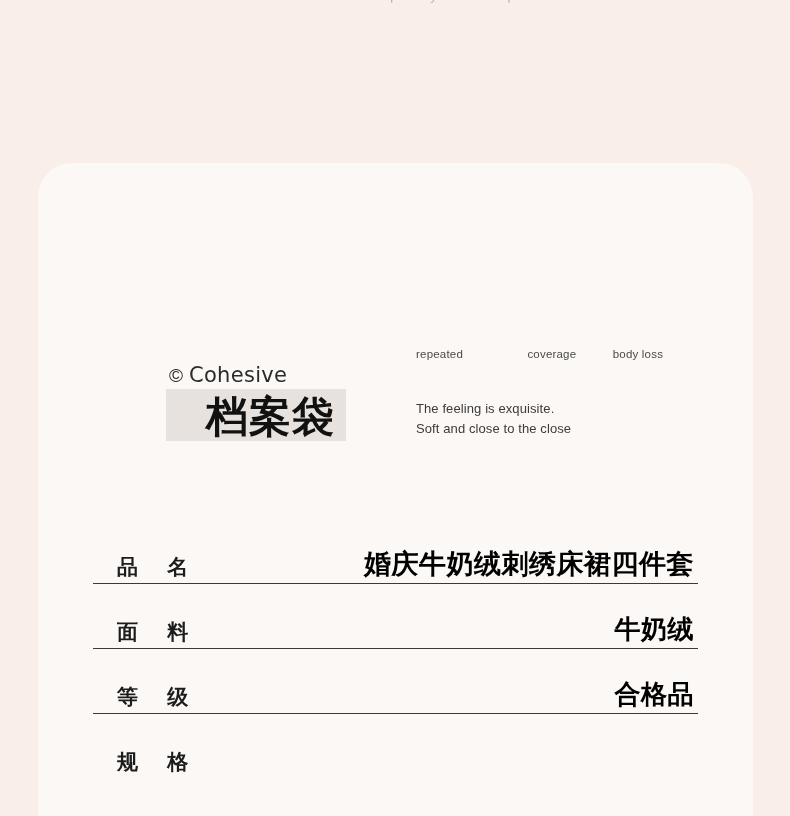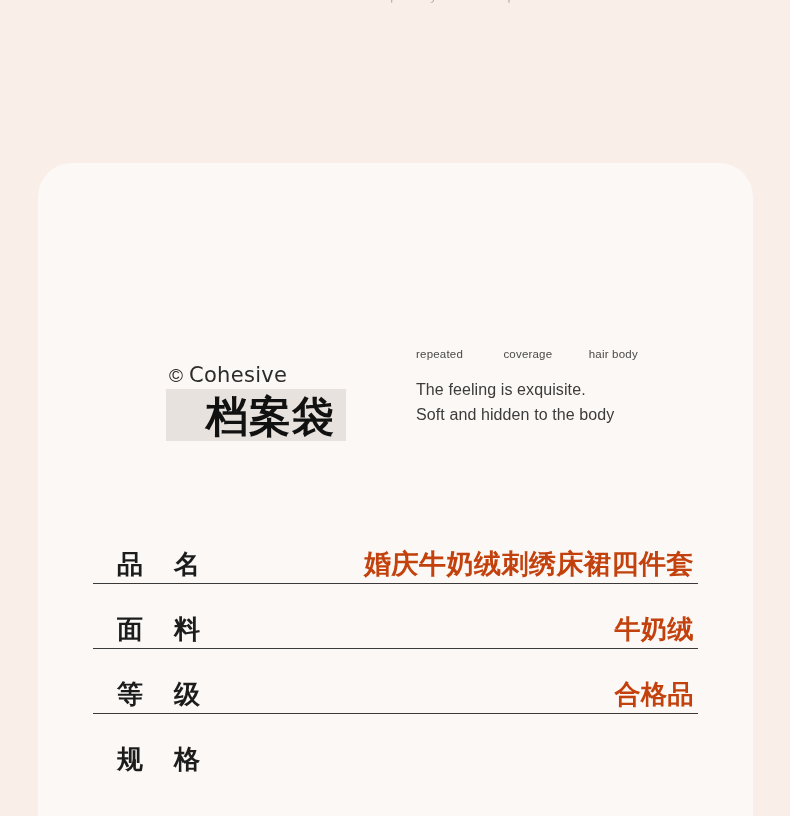--- a/index.html
+++ b/index.html
@@ -130,27 +130,27 @@
     top: 185px;
     width: 300px;
     font-size: 11.5px;
     color: #4a4a4a;
     letter-spacing: 0.2px;
   }
   .en-keywords span {
     display: inline-block;
   }
   .kw-gap-1 { margin-right: 37px; }
-  .kw-gap-2 { margin-right: 33px; }
+  .kw-gap-2 { margin-right: 33px; margin-left: 24px; }
 
   .en-lines {
     position: absolute;
     left: 378px;
-    top: 215px;
-    font-size: 16px;
+    top: 236px;
+    font-size: 13px;
     line-height: 1.55;
     color: #3b3b3b;
     letter-spacing: 0.1px;
   }
 
   
   .spec-table {
     position: absolute;
     left: 55px;
     top: 356px;
@@ -161,33 +161,33 @@
     align-items: flex-end;
     justify-content: space-between;
     height: 60px;
     border-bottom: 1.6px solid #3a3a3a;
     padding-bottom: 4px;
   }
   .spec-row:last-child {
     border-bottom: none;
   }
   .spec-label {
-    font-size: 26px;
+    font-size: 21px;
     font-weight: 700;
     color: #1c1c1c;
     letter-spacing: 11px;
     white-space: nowrap;
     padding-left: 24px;
     line-height: 1.1;
     font-family: "DejaVu Sans", sans-serif;
   }
   .spec-value {
     font-size: 26px;
     font-weight: 700;
-    color: #c2410c;
+    color: #000000;
     letter-spacing: 0.5px;
     white-space: nowrap;
     padding-right: 4px;
     line-height: 1.1;
     font-family: "DejaVu Sans", sans-serif;
   }
   .spec-value.wide {
     font-size: 27px;
   }
 </style>
@@ -210,26 +210,26 @@
     </div>
 
     <div class="badge-wrap">
       <div class="badge-bg"></div>
       <div class="badge-text">档案袋</div>
     </div>
 
     <div class="en-keywords">
       <span class="kw-gap-1">repeated</span>
       <span class="kw-gap-2">coverage</span>
-      <span>hair body</span>
+      <span>body loss</span>
     </div>
 
     <div class="en-lines">
       <div>The feeling is exquisite.</div>
-      <div>Soft and hidden to the body</div>
+      <div>Soft and close to the close</div>
     </div>
 
   </div>
 
   <div class="spec-table">
 
     <div class="spec-row">
       <div class="spec-label">品  名</div>
       <div class="spec-value wide">婚庆牛奶绒刺绣床裙四件套</div>
     </div>

